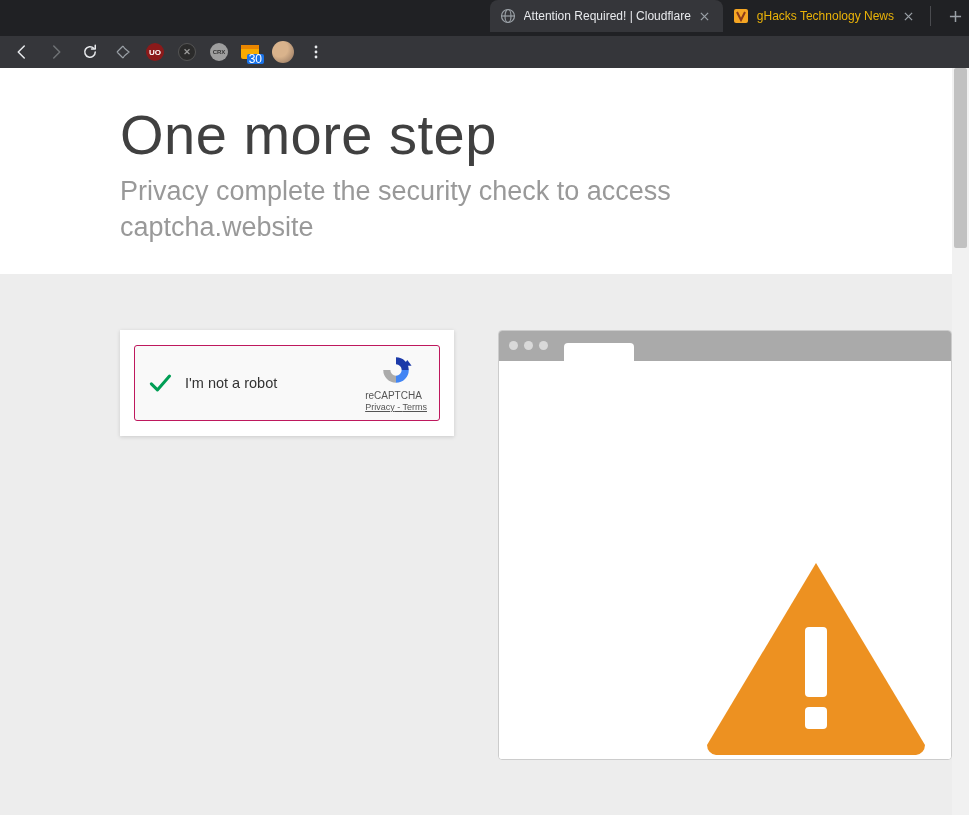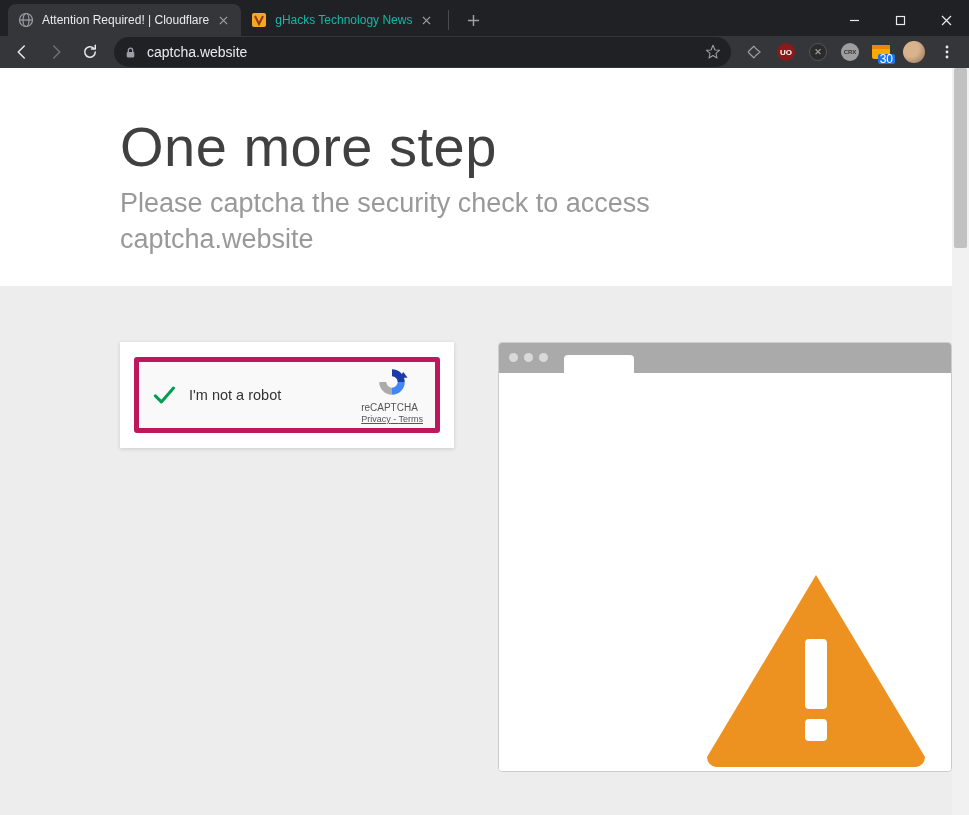--- a/index.html
+++ b/index.html
@@ -1,22 +1,22 @@
 <!DOCTYPE html>
 <html><head>
 <meta charset="utf-8">
 <style>
   * { box-sizing: border-box; margin: 0; padding: 0; }
   html, body { width: 969px; height: 815px; font-family: "Segoe UI", Arial, sans-serif; overflow: hidden; }
   body { background: #202124; display: flex; flex-direction: column; }
 
   
-  .titlebar { height: 36px; background: #202124; display: flex; align-items: flex-end; }
+  .titlebar { height: 36px; background: #202124; display: flex; align-items: flex-end; flex-direction: column; }
   .tab-strip { display: flex; align-items: flex-end; padding-left: 8px; height: 36px; flex: 1; }
-  .tab { height: 32px; display: flex; align-items: center; padding: 0 10px 0 10px; font-size: 12px; color: #14b8a6; position: relative; border-top-left-radius: 8px; border-top-right-radius: 8px; min-width: 200px; cursor: default; }
+  .tab { height: 32px; display: flex; align-items: center; padding: 0 10px 0 10px; font-size: 12px; color: #eab308; position: relative; border-top-left-radius: 8px; border-top-right-radius: 8px; min-width: 200px; cursor: default; }
   .tab.active { background: #35363a; color: #e8eaed; }
   .tab .favicon { width: 16px; height: 16px; margin-right: 8px; display: inline-flex; align-items: center; justify-content: center; }
   .tab .title { flex: 1; overflow: hidden; white-space: nowrap; text-overflow: ellipsis; }
   .tab .close { width: 16px; height: 16px; margin-left: 6px; display: inline-flex; align-items: center; justify-content: center; color: #9aa0a6; }
   .tab-sep { width: 1px; height: 20px; background: #4a4b4f; margin: 0 4px 6px; }
   .newtab { width: 28px; height: 28px; display: flex; align-items: center; justify-content: center; color: #9aa0a6; margin: 0 0 2px 6px; border-radius: 50%; }
 
   .win-controls { display: flex; }
   .win-btn { width: 46px; height: 32px; display: flex; align-items: center; justify-content: center; color: #e8eaed; }
   .win-btn svg { width: 11px; height: 11px; }
@@ -34,28 +34,28 @@
 
   
   .viewport { flex: 1; background: #fff; position: relative; display: flex; }
   .page { flex: 1; overflow: hidden; background: #fff; }
   .scrollbar { width: 17px; background: #f1f1f1; position: relative; }
   .scroll-thumb { position: absolute; left: 2px; right: 2px; top: 0; height: 180px; background: #c1c1c1; border-radius: 2px; }
   .scroll-arrow { position: absolute; left: 0; right: 0; height: 17px; display: flex; align-items: center; justify-content: center; color:#5f6368; }
   .scroll-arrow.up { top: 0; }
 
   
-  .hero { padding: 46px 0 28px 120px; background: #fff; border-radius: 19px; }
+  .hero { padding: 34px 0 28px 120px; background: #fff; border-radius: 19px; }
   .hero h1 { font-size: 56px; font-weight: 300; color: #404040; letter-spacing: 0.5px; }
   .hero h2 { font-size: 27px; font-weight: 300; color: #999; margin-top: 6px; line-height: 1.35; max-width: 720px; }
 
   .gray-band { background: #ededed; padding: 56px 0 200px 120px; display: flex; gap: 44px; align-items: flex-start; }
 
   .captcha-card { width: 334px; height: 106px; background: #fff; box-shadow: 0 1px 4px rgba(0,0,0,0.15); padding: 14px; display:flex; align-items:center; }
-  .recaptcha { flex:1; height: 76px; background: #f9f9f9; border: 5px solid #be185d; border-radius: 3px; display: flex; align-items: center; padding: 0 12px; }
+  .recaptcha { flex:1; height: 76px; background: #f9f9f9; border: 1px solid #be185d; border-radius: 3px; display: flex; align-items: center; padding: 0 12px; }
   .rc-check { width: 26px; height: 26px; display: flex; align-items: center; justify-content: center; margin-right: 12px; }
   .rc-label { font-size: 14.5px; color: #333; flex: 1; }
   .rc-right { text-align: left; font-size: 10px; color: #555; line-height: 1.3; }
   .rc-right .logo { width: 34px; height: 34px; margin: 0 auto 2px; }
   .rc-right .links { font-size: 9px; color: #555; text-decoration: underline; }
 
   .illus { flex: 1; max-width: 460px; height: 430px; background: #fff; border: 1px solid #ccc; border-radius: 4px; overflow: hidden; position: relative; }
   .illus-top { height: 30px; background: #aaa; display: flex; align-items: center; padding-left: 10px; gap: 6px; }
   .illus-top .dot { width: 9px; height: 9px; border-radius: 50%; background: #d9d9d9; }
   .illus-tab { height: 18px; width: 70px; background: #fff; margin-left: 10px; border-top-left-radius: 4px; border-top-right-radius: 4px; align-self: flex-end; }
@@ -134,34 +134,20 @@
     <svg width="18" height="18" viewBox="0 0 24 24">
         <path d="M9 4 L17 12 L9 20" fill="none" stroke="#6f7275" stroke-width="2" stroke-linecap="round" stroke-linejoin="round"></path>
       </svg>
   </div>
   <div class="tbtn">
     <svg width="18" height="18" viewBox="0 0 24 24">
         <path d="M19 12 a7 7 0 1 1 -2 -5" fill="none" stroke="#e8eaed" stroke-width="2" stroke-linecap="round"></path>
         <path d="M19 3 V8 H14" fill="none" stroke="#e8eaed" stroke-width="2" stroke-linecap="round" stroke-linejoin="round"></path>
       </svg>
   </div>
-  <div class="omnibox">
-    <span class="lock">
-      <svg width="13" height="13" viewBox="0 0 24 24">
-          <rect x="5" y="11" width="14" height="10" rx="2" fill="#9aa0a6"></rect>
-          <path d="M8 11 V8 a4 4 0 0 1 8 0 V11" fill="none" stroke="#9aa0a6" stroke-width="2.4"></path>
-        </svg>
-    </span>
-    <span class="url">captcha.website</span>
-    <span class="star">
-      <svg width="16" height="16" viewBox="0 0 24 24">
-          <path d="M12 2 L15 9 L22 9.3 L16.5 14 L18 21 L12 17.3 L6 21 L7.5 14 L2 9.3 L9 9 Z" fill="none" stroke="#9aa0a6" stroke-width="1.6" stroke-linejoin="round"></path>
-        </svg>
-    </span>
-  </div>
   <div class="ext">
     <svg width="18" height="18" viewBox="0 0 24 24">
         <path d="M4 12 L12 4 M4 12 L12 20 M12 4 L14 7 M12 20 L14 17 M14 7 L20 12 L14 17" fill="none" stroke="#9aa0a6" stroke-width="1.6"></path>
       </svg>
   </div>
   <div class="ext">
     <div class="ext-badge" style="background:#8b1a1a;color:#fff;font-size:8px;">UO</div>
   </div>
   <div class="ext">
     <div class="ext-badge" style="background:#2b2b2b;border:1px solid #555;color:#999;">✕</div>
@@ -188,21 +174,21 @@
         <circle cx="8" cy="13" r="1.4" fill="#e8eaed"></circle>
       </svg>
   </div>
 </div>
 
 <div class="viewport">
   <div class="page">
 
     <div class="hero">
       <h1>One more step</h1>
-      <h2>Please captcha the security check to access captcha.website</h2>
+      <h2>Privacy complete the security check to access captcha.website</h2>
     </div>
 
     <div class="gray-band">
 
       <div class="captcha-card">
         <div class="recaptcha">
           <span class="rc-check">
             <svg width="30" height="30" viewBox="0 0 30 30">
                 <path d="M5 16 L12 23 L26 7" fill="none" stroke="#009e55" stroke-width="3.5" stroke-linecap="round" stroke-linejoin="round"></path>
               </svg>

